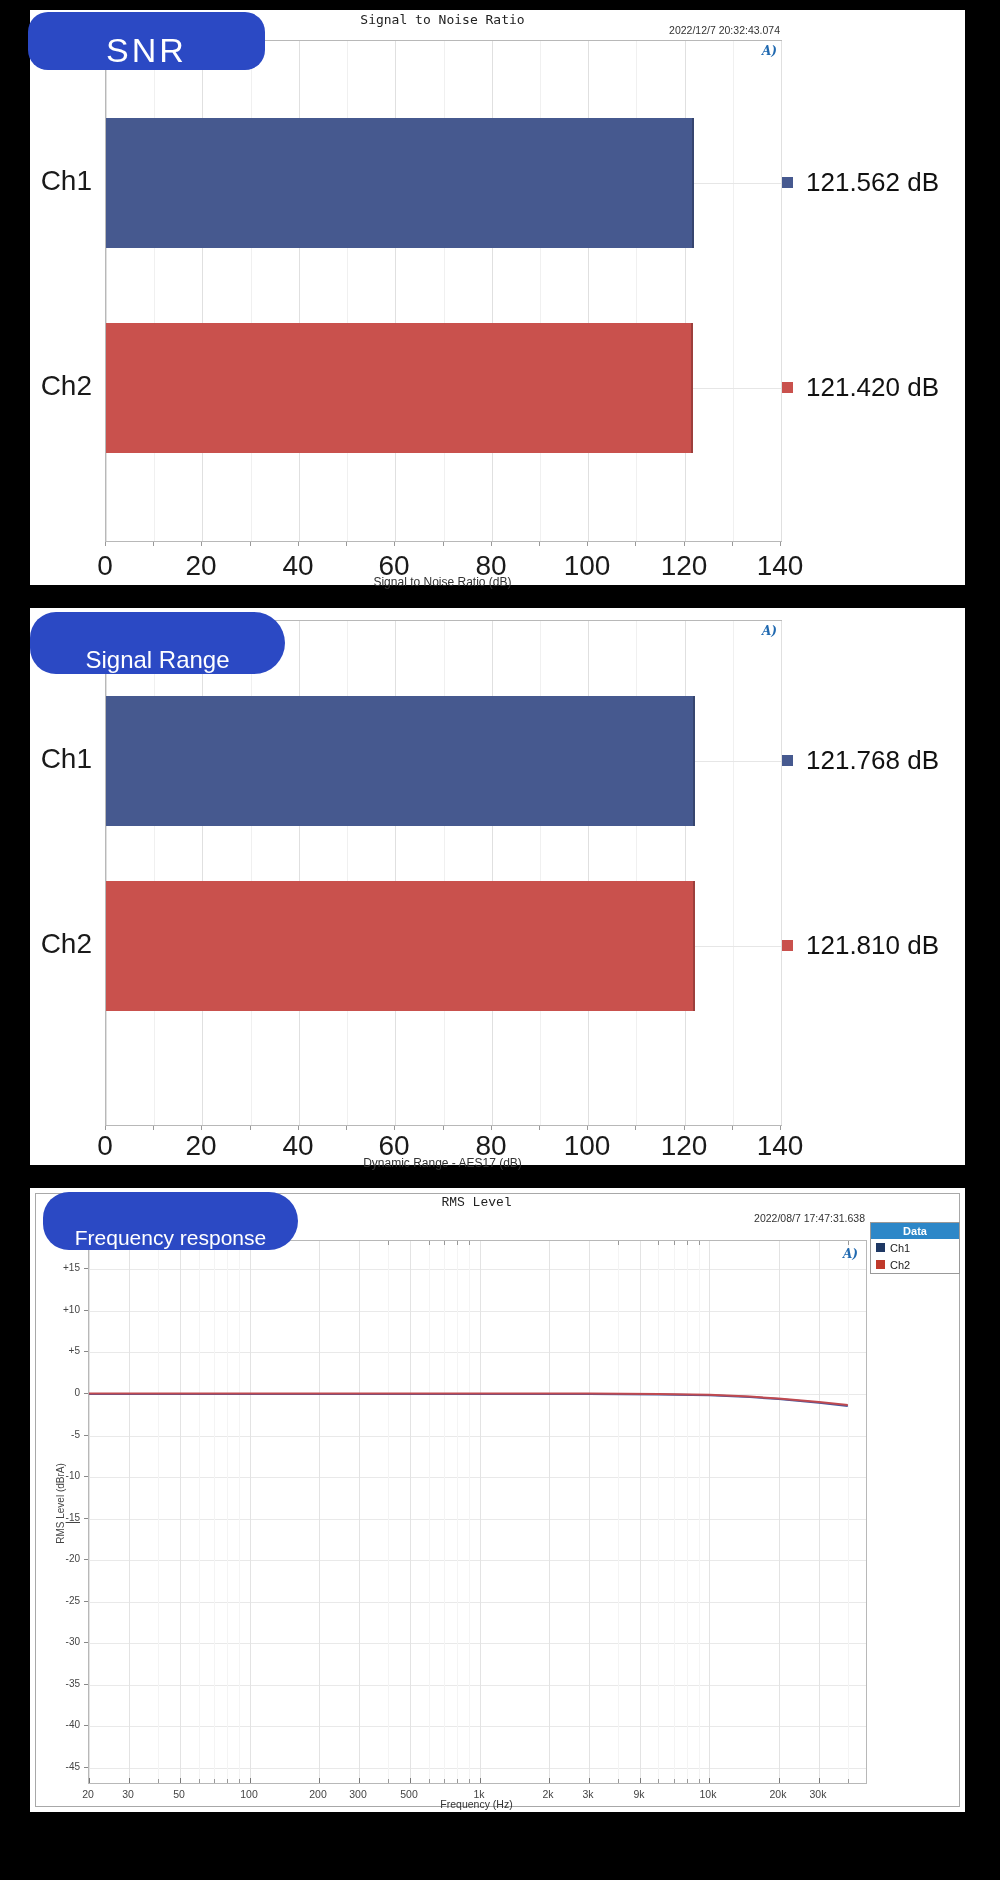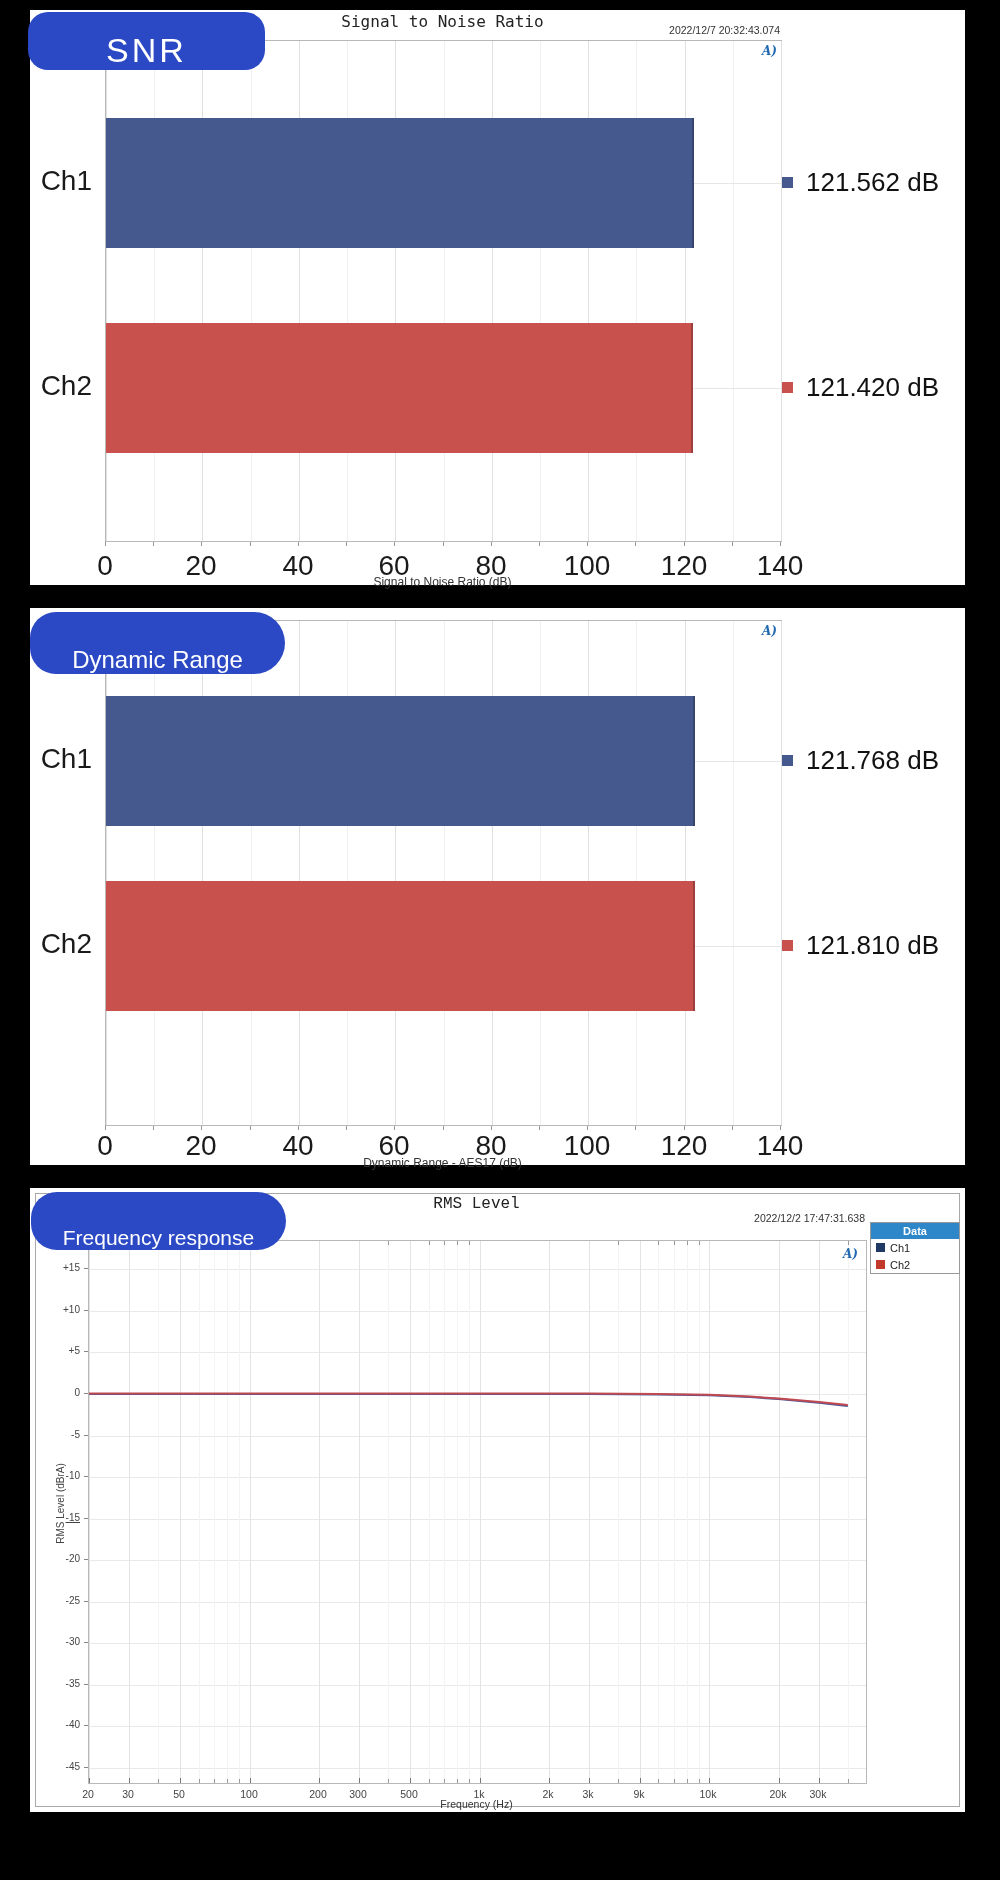--- a/index.html
+++ b/index.html
@@ -5,22 +5,22 @@
   html,body{margin:0;padding:0;background:#000;}
   body{width:1000px;height:1880px;position:relative;font-family:"Liberation Sans",sans-serif;}
   .panel{position:absolute;left:30px;width:935px;background:#fff;}
   #p1{top:10px;height:575px;}
   #p2{top:608px;height:557px;}
   #p3{top:1188px;height:624px;}
   .inner-frame{position:absolute;left:5px;top:5px;right:5px;bottom:5px;border:1px solid #a8a8a8;}
   .badge{position:absolute;color:#fff;display:flex;align-items:flex-end;justify-content:center;z-index:9;}
   .badge.b1{left:-2px;top:2px;width:237px;height:58px;border-radius:20px;font-size:34px;letter-spacing:3px;}
   .badge.b2{left:0;top:4px;width:255px;height:62px;border-radius:26px 31px 31px 26px;font-size:24px;}
-  .badge.b3{left:1px;top:4px;width:255px;height:58px;border-radius:26px 29px 29px 26px;font-size:21px;}
-  .chart-title{position:absolute;text-align:center;font-family:"DejaVu Sans Mono",monospace;font-size:16px;color:#222;z-index:3;}
+  .badge.b3{left:13px;top:4px;width:255px;height:58px;border-radius:26px 29px 29px 26px;font-size:21px;}
+  .chart-title{position:absolute;text-align:center;font-family:"DejaVu Sans Mono",monospace;font-size:13px;color:#222;z-index:3;}
   .timestamp{position:absolute;text-align:right;font-size:10.5px;color:#333;z-index:3;}
   .plot{position:absolute;border:1px solid #b8b8b8;background:#fff;z-index:1;}
   .vline,.hline,.tickmark{position:absolute;}
   .vline{top:0;bottom:0;width:1px;}
   .vline.minor{background:#f0f0f0;}
   .vline.major{background:#e0e0e0;}
   .hline{left:0;right:0;height:1px;background:#e6e6e6;}
   .bar{position:absolute;left:0;border-right:2px solid rgba(0,0,0,0.22);z-index:2;}
   .cat-label{position:absolute;left:0;width:62px;text-align:right;font-size:28px;color:#1a1a1a;}
   .value-row{position:absolute;left:752px;display:flex;align-items:center;gap:13px;height:36px;}
@@ -103,21 +103,21 @@
     <div class="xtick-big" style="left: 223px; top: 540px;">40</div>
     <div class="xtick-big" style="left: 319px; top: 540px;">60</div>
     <div class="xtick-big" style="left: 416px; top: 540px;">80</div>
     <div class="xtick-big" style="left: 512px; top: 540px;">100</div>
     <div class="xtick-big" style="left: 609px; top: 540px;">120</div>
     <div class="xtick-big" style="left: 705px; top: 540px;">140</div>
   </section>
 
 <section class="panel" id="p2">
   <div class="badge b2" style="background: rgb(43, 73, 196);">
-      <span>Dynamic Range</span>
+      <span>Signal Range</span>
     </div>
   <div class="plot" id="plot2" style="left:75px;top:12px;width:675px;height:504px;">
     <span class="ap-logo" style="right:4px;top:3px;">A)</span>
   <div class="vline major" style="left: 0px;"></div>
       <div class="vline minor" style="left: 48px;"></div>
       <div class="vline major" style="left: 96px;"></div>
       <div class="vline minor" style="left: 145px;"></div>
       <div class="vline major" style="left: 193px;"></div>
       <div class="vline minor" style="left: 241px;"></div>
       <div class="vline major" style="left: 289px;"></div>
@@ -166,21 +166,21 @@
     <div class="xtick-big" style="left: 319px; top: 522px;">60</div>
     <div class="xtick-big" style="left: 416px; top: 522px;">80</div>
     <div class="xtick-big" style="left: 512px; top: 522px;">100</div>
     <div class="xtick-big" style="left: 609px; top: 522px;">120</div>
     <div class="xtick-big" style="left: 705px; top: 522px;">140</div>
   </section>
 
 <section class="panel" id="p3">
   <div class="inner-frame"></div>
   <div class="chart-title" style="left:58px;width:777px;top:7px;font-family:Liberation Mono, monospace;">RMS Level</div>
-  <div class="timestamp" style="left:58px;width:777px;top:24px;">2022/12/2 17:47:31.638</div>
+  <div class="timestamp" style="left:58px;width:777px;top:24px;">2022/08/7 17:47:31.638</div>
   <div class="badge b3" style="background: rgb(43, 73, 196);">
       <span>Frequency response</span>
     </div>
   <div class="legend" id="legend3">
     <div class="legend-header" style="background: rgb(45, 135, 200);">Data</div>
   <div class="legend-row">
         <div class="legend-swatch" style="background: rgb(31, 56, 100);"></div>
         <div class="legend-label">Ch1</div>
       </div>
       <div class="legend-row">

